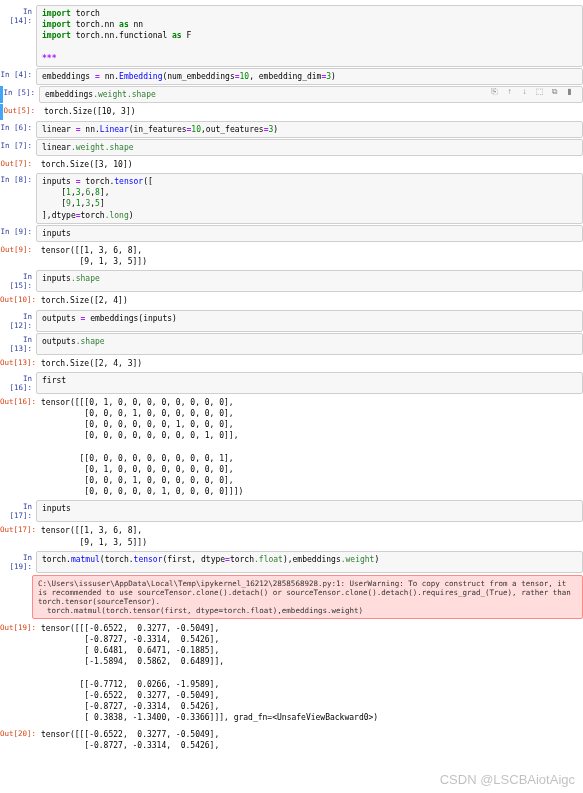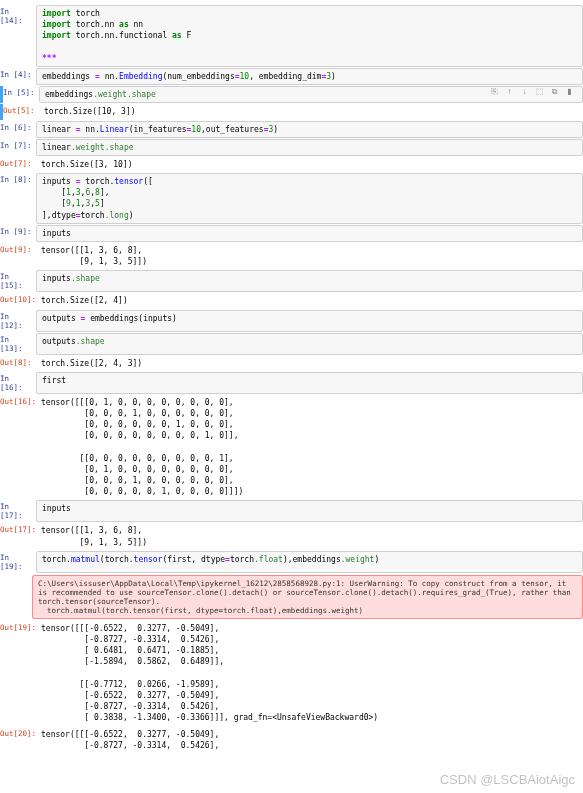--- a/index.html
+++ b/index.html
@@ -1,18 +1,18 @@
 <!DOCTYPE html>
 <html><head>
 <meta charset="utf-8">
 <style>
 body{margin:0;font-family:"Helvetica Neue",Helvetica,Arial,sans-serif;font-size:8px;color:#000;background:#fff;width:583px}
 .nb{padding:4px 0}
 .cell{display:flex;margin:1px 0}
-.prompt{width:32px;min-width:32px;text-align:left;padding:2px 4px 2px 0;font-family:monospace;font-size:7.5px;color:#303F9F}
+.prompt{width:32px;min-width:32px;text-align:right;padding:2px 4px 2px 0;font-family:monospace;font-size:7.5px;color:#303F9F}
 .prompt.out{color:#D84315}
 .area{flex:1;padding:2px 5px;font-family:Menlo,Consolas,monospace;font-size:8px;line-height:1.4;white-space:pre}
 .code{background:#f7f7f7;border:1px solid #cfcfcf;border-radius:2px}
 .run-bar{width:3px;background:#42A5F5;margin-right:0}
 .toolbar{position:absolute;right:8px;top:0;display:flex;gap:4px}
 .tbtn{width:11px;height:11px;display:flex;align-items:center;justify-content:center;font-size:8px;color:#888}
 .sel{position:relative}
 .warn{background:#fdd;border:1px solid #f88;border-radius:2px;padding:3px 5px;margin:2px 0 2px 32px;font-family:monospace;font-size:7.5px;color:#333;white-space:pre-wrap}
 .watermark{position:fixed;right:8px;bottom:6px;font-size:13px;color:rgba(0,0,0,.25);font-family:sans-serif}
 .k-kw{color:#008000;font-weight:bold}
@@ -94,21 +94,21 @@
     </div>
     <div class="cell">
       <div class="prompt">In [12]:</div>
       <div class="area code"><span>outputs </span><span class="k-op">= </span><span>embeddings(inputs)</span></div>
     </div>
     <div class="cell">
       <div class="prompt">In [13]:</div>
       <div class="area code"><span>outputs</span><span class="k-attr">.shape</span></div>
     </div>
     <div class="cell">
-      <div class="prompt out">Out[8]:</div>
+      <div class="prompt out">Out[13]:</div>
       <div class="area"><span>torch.Size([2, 4, 3])</span></div>
     </div>
     <div class="cell">
       <div class="prompt">In [16]:</div>
       <div class="area code"><span>first</span></div>
     </div>
     <div class="cell">
       <div class="prompt out">Out[16]:</div>
       <div class="area"><span>tensor([[[0, 1, 0, 0, 0, 0, 0, 0, 0, 0],</span>
 <span>         [0, 0, 0, 1, 0, 0, 0, 0, 0, 0],</span>

